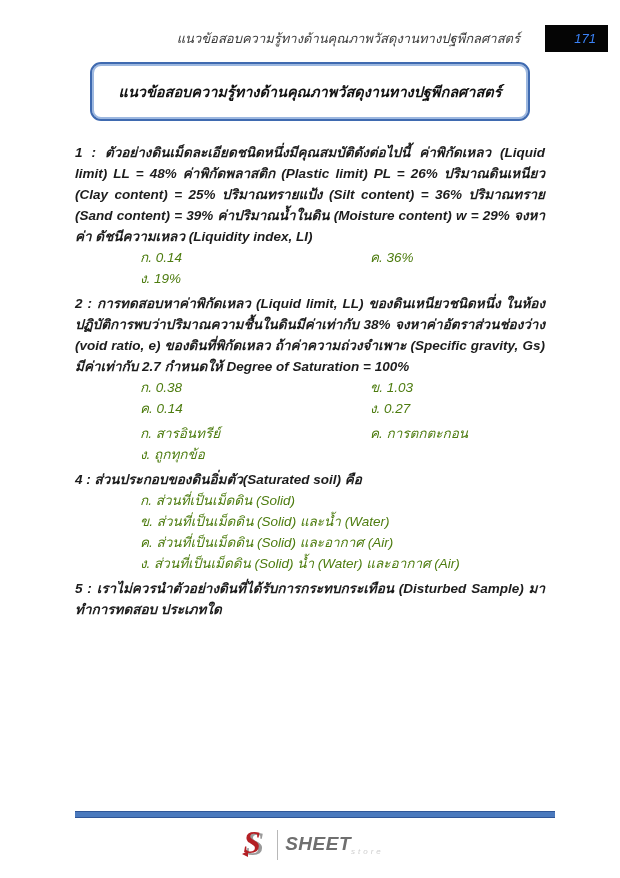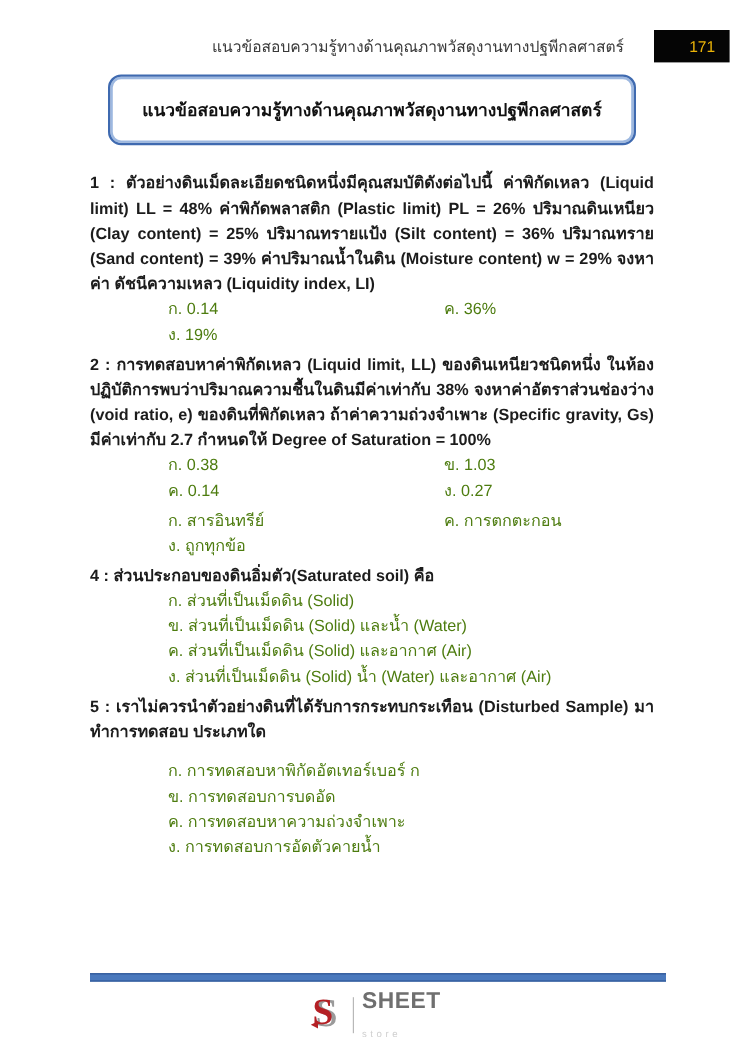--- a/index.html
+++ b/index.html
@@ -5,35 +5,36 @@
   * { box-sizing: border-box; }
   html, body { margin: 0; padding: 0; background: #ffffff; }
   .page {
     position: relative;
     width: 620px;
     height: 878px;
     background: #ffffff;
     font-family: "Liberation Sans", sans-serif;
     color: #222222;
     overflow: hidden;
+    font-style: italic;
   }
 
   
   .header {
     display: flex;
     align-items: center;
     justify-content: flex-end;
     padding-top: 25px;
     height: 52px;
   }
   .header-title { font-size: 13px; color: #3a3a3a; margin-right: 25px; }
   .page-num-box {
     width: 63px; height: 27px;
     background: #050505;
-    color: #eab308;
+    color: #3b82f6;
     display: flex; align-items: center; justify-content: flex-end;
     padding-right: 12px;
     font-size: 13px;
     margin-right: 12px;
   }
 
   
   .title-box {
     width: 440px;
     margin: 10px auto 0 auto;
@@ -77,21 +78,21 @@
     border-bottom: 1px solid #2f5697;
   }
   .footer-logo {
     display: flex;
     align-items: center;
     justify-content: center;
     margin-top: 6px;
     gap: 7px;
   }
   .logo-divider { width: 1px; height: 30px; background: #b8b8b8; }
-  .logo-text-block { display: flex; flex-direction: column; }
+  .logo-text-block { display: flex; flex-direction: row; }
   .logo-text {
     font-size: 19px;
     font-weight: bold;
     color: #6f6f6f;
     letter-spacing: 0.5px;
     line-height: 19px;
   }
   .logo-sub {
     font-size: 8px;
     color: #cfcfcf;
@@ -150,26 +151,20 @@
       <div class="choices stacked">
         <span class="choice">ก. ส่วนที่เป็นเม็ดดิน (Solid)</span>
         <span class="choice">ข. ส่วนที่เป็นเม็ดดิน (Solid) และน้ำ (Water)</span>
         <span class="choice">ค. ส่วนที่เป็นเม็ดดิน (Solid) และอากาศ (Air)</span>
         <span class="choice">ง. ส่วนที่เป็นเม็ดดิน (Solid) น้ำ (Water) และอากาศ (Air)</span>
       </div>
     </section>
 
     <section class="question">
       <p class="q-text">5 : เราไม่ควรนำตัวอย่างดินที่ได้รับการกระทบกระเทือน (Disturbed Sample) มาทำการทดสอบ ประเภทใด</p>
-      <div class="choices stacked gap-top">
-        <span class="choice">ก. การทดสอบหาพิกัดอัตเทอร์เบอร์ ก</span>
-        <span class="choice">ข. การทดสอบการบดอัด</span>
-        <span class="choice">ค. การทดสอบหาความถ่วงจำเพาะ</span>
-        <span class="choice">ง. การทดสอบการอัดตัวคายน้ำ</span>
-      </div>
     </section>
 
   </div>
 
   <div class="footer">
     <div class="footer-bar"></div>
     <div class="footer-logo">
       <span>
         <svg width="34" height="38" viewBox="0 0 34 38">
           <text x="19" y="31" font-size="33" font-weight="bold" fill="#9a9a9a" text-anchor="middle" font-family="Liberation Serif, serif">S</text>

